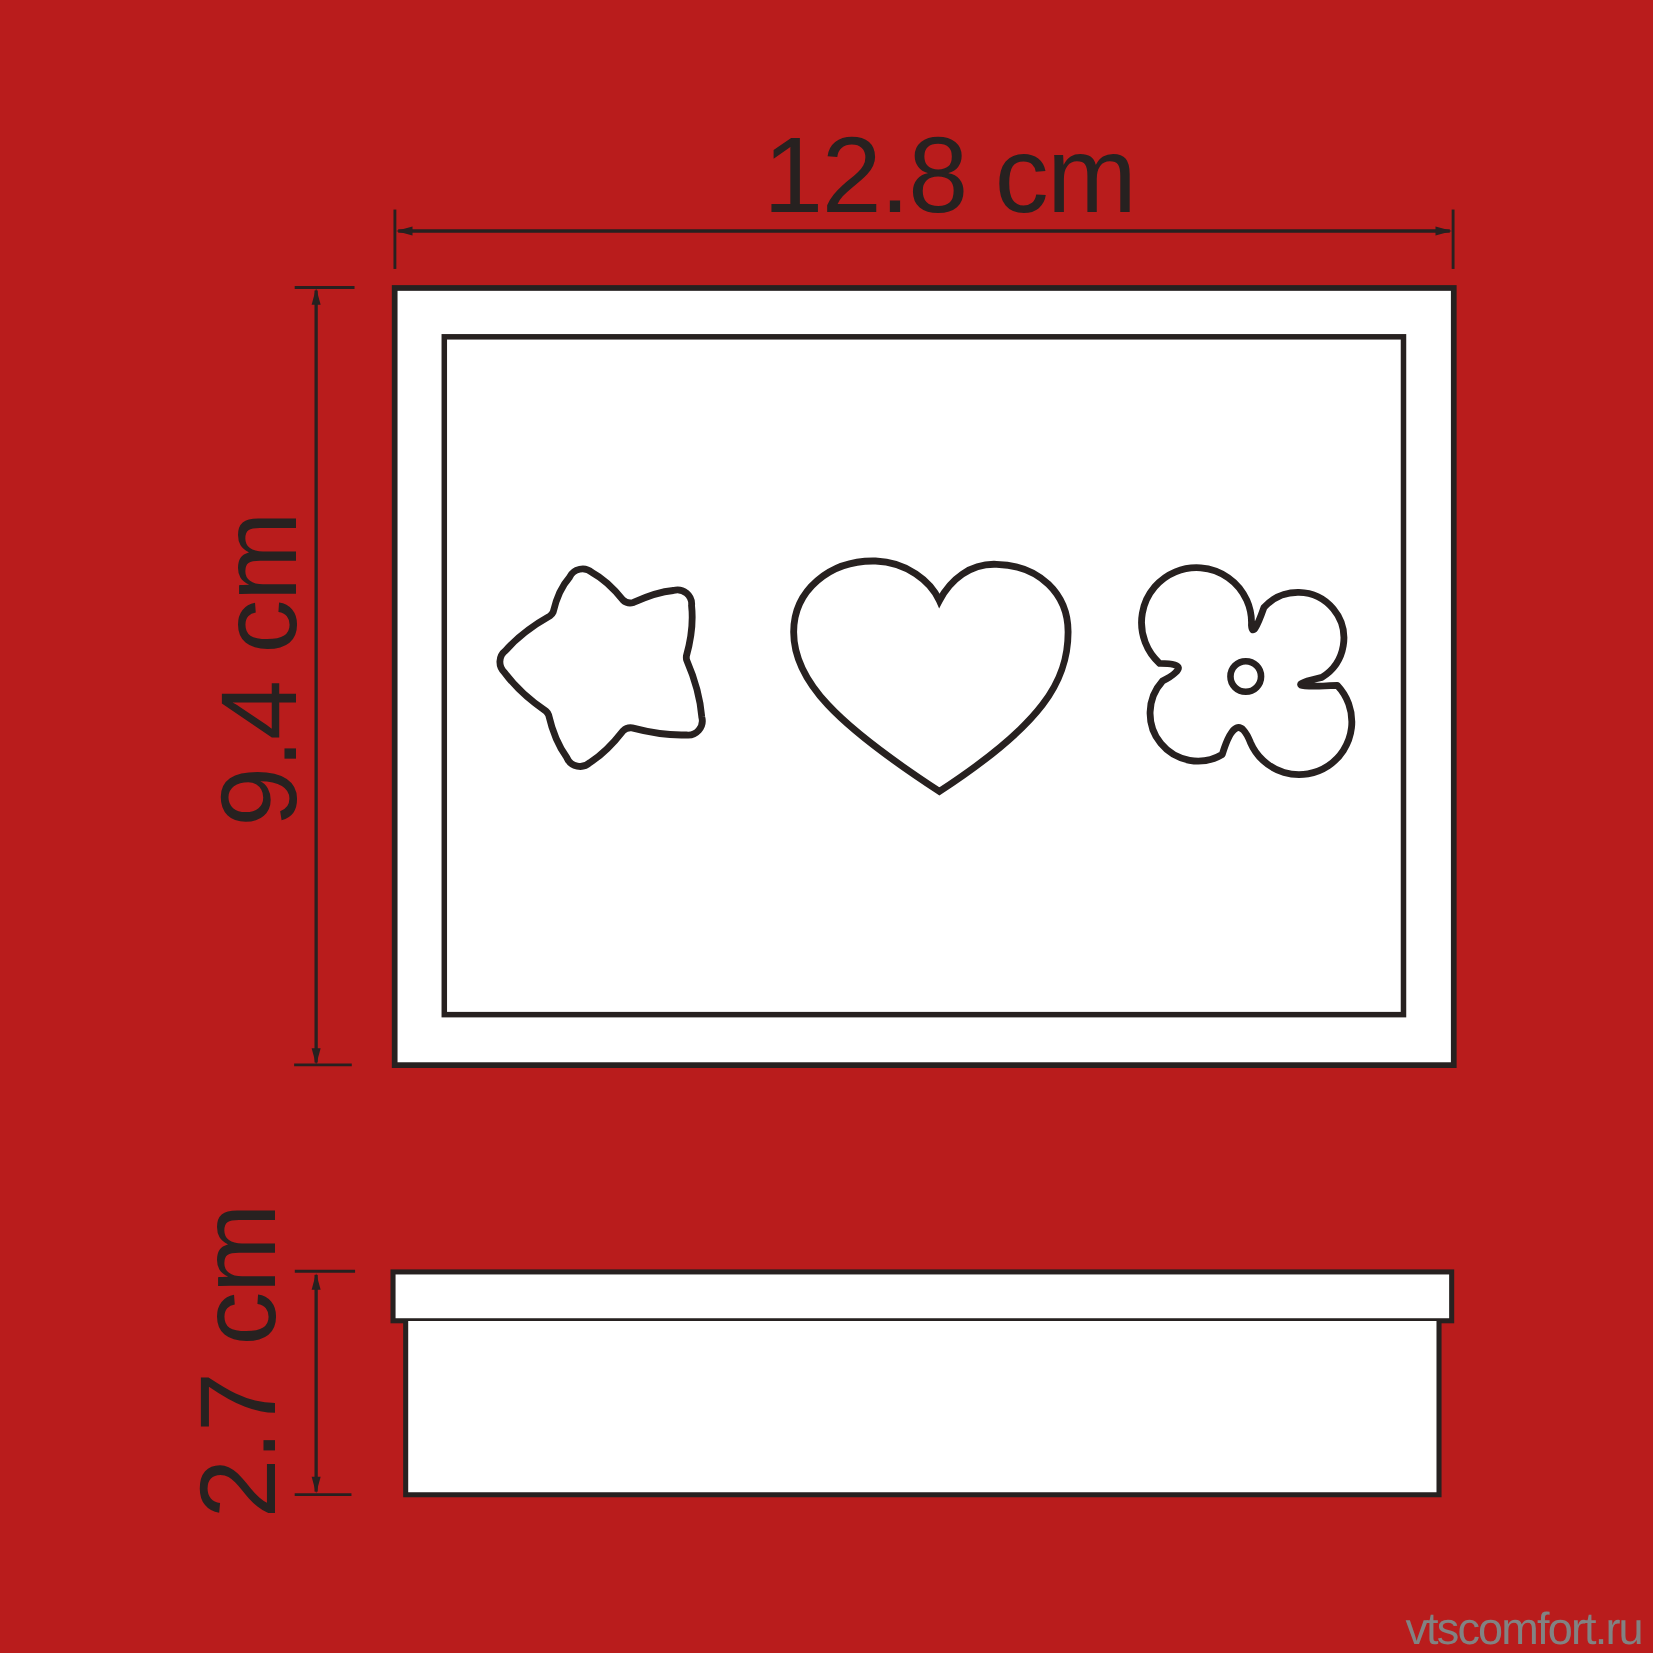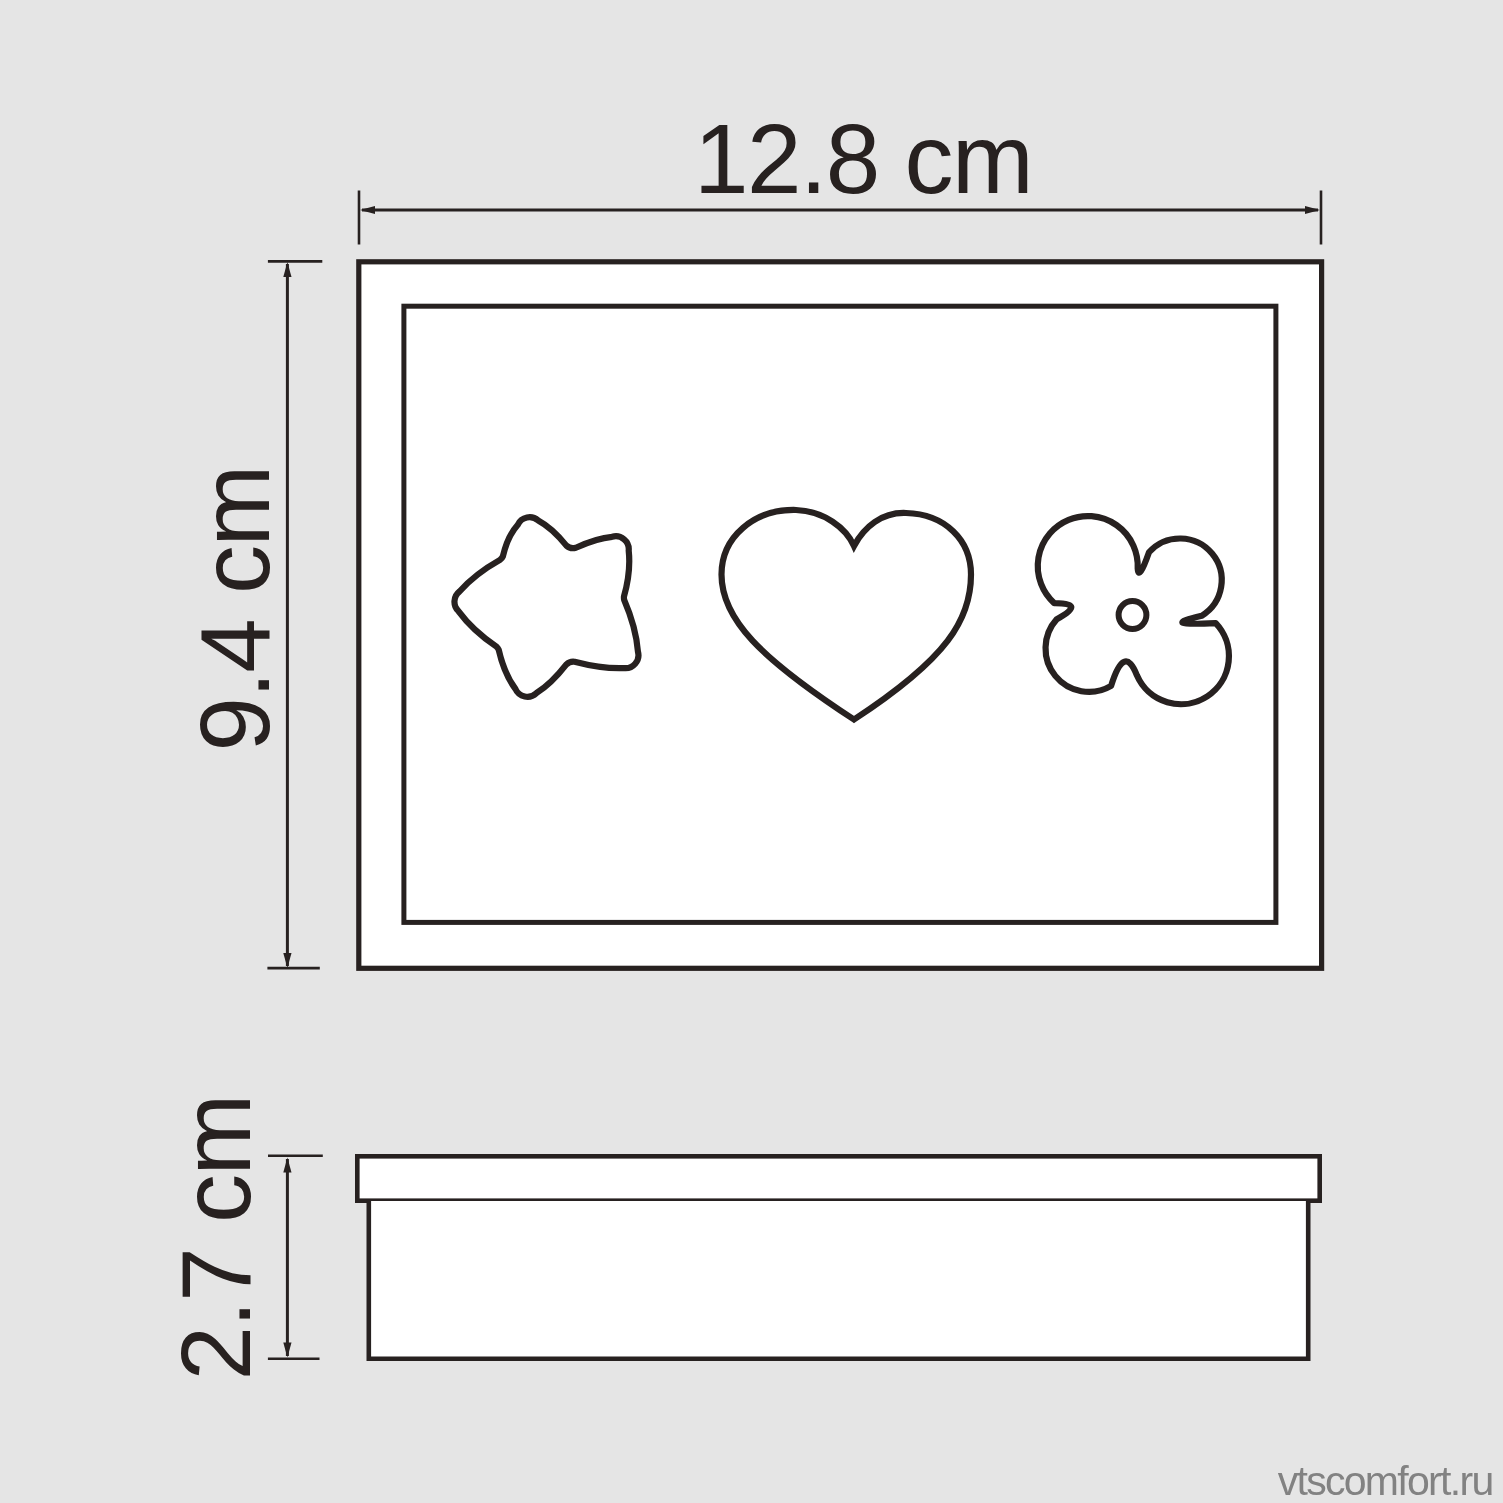--- a/index.html
+++ b/index.html
@@ -1,16 +1,16 @@
 <!DOCTYPE html>
 <html><head>
 <meta charset="utf-8">
 <style>
   html,body{margin:0;padding:0;background:#ffffff;}
-  #canvas{position:relative;width:1503px;height:1503px;background:#e5e5e5;overflow:hidden;}
+  #canvas{position:relative;width:1503px;height:1503px;background:#b91c1c;overflow:hidden;}
   svg{display:block;}
   text{font-family:"Liberation Sans", sans-serif;}
 </style>
 </head>
 <body>
 <div id="canvas">
 <svg width="1503" height="1503" viewBox="0 0 1503 1503">
 
   <g>
         <text x="863" y="193" font-size="98" letter-spacing="-1.5" fill="#272120" text-anchor="middle">12.8 cm</text>

